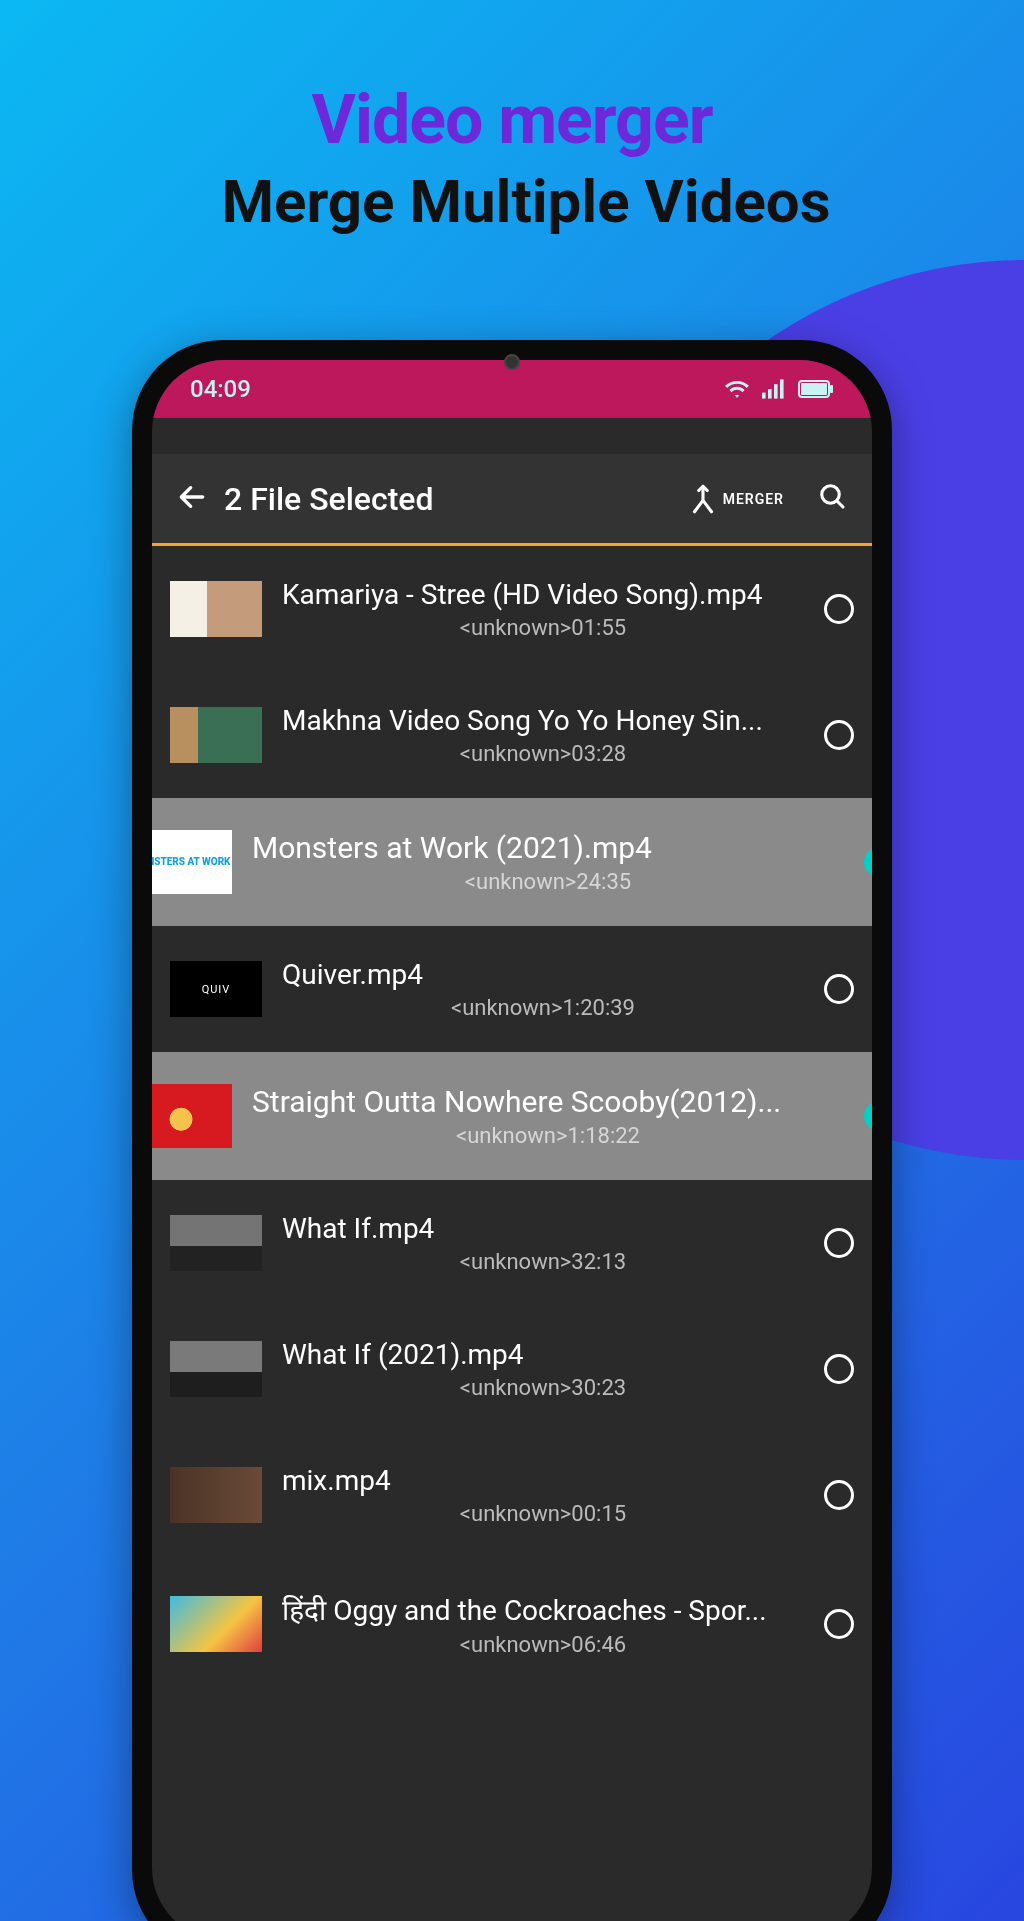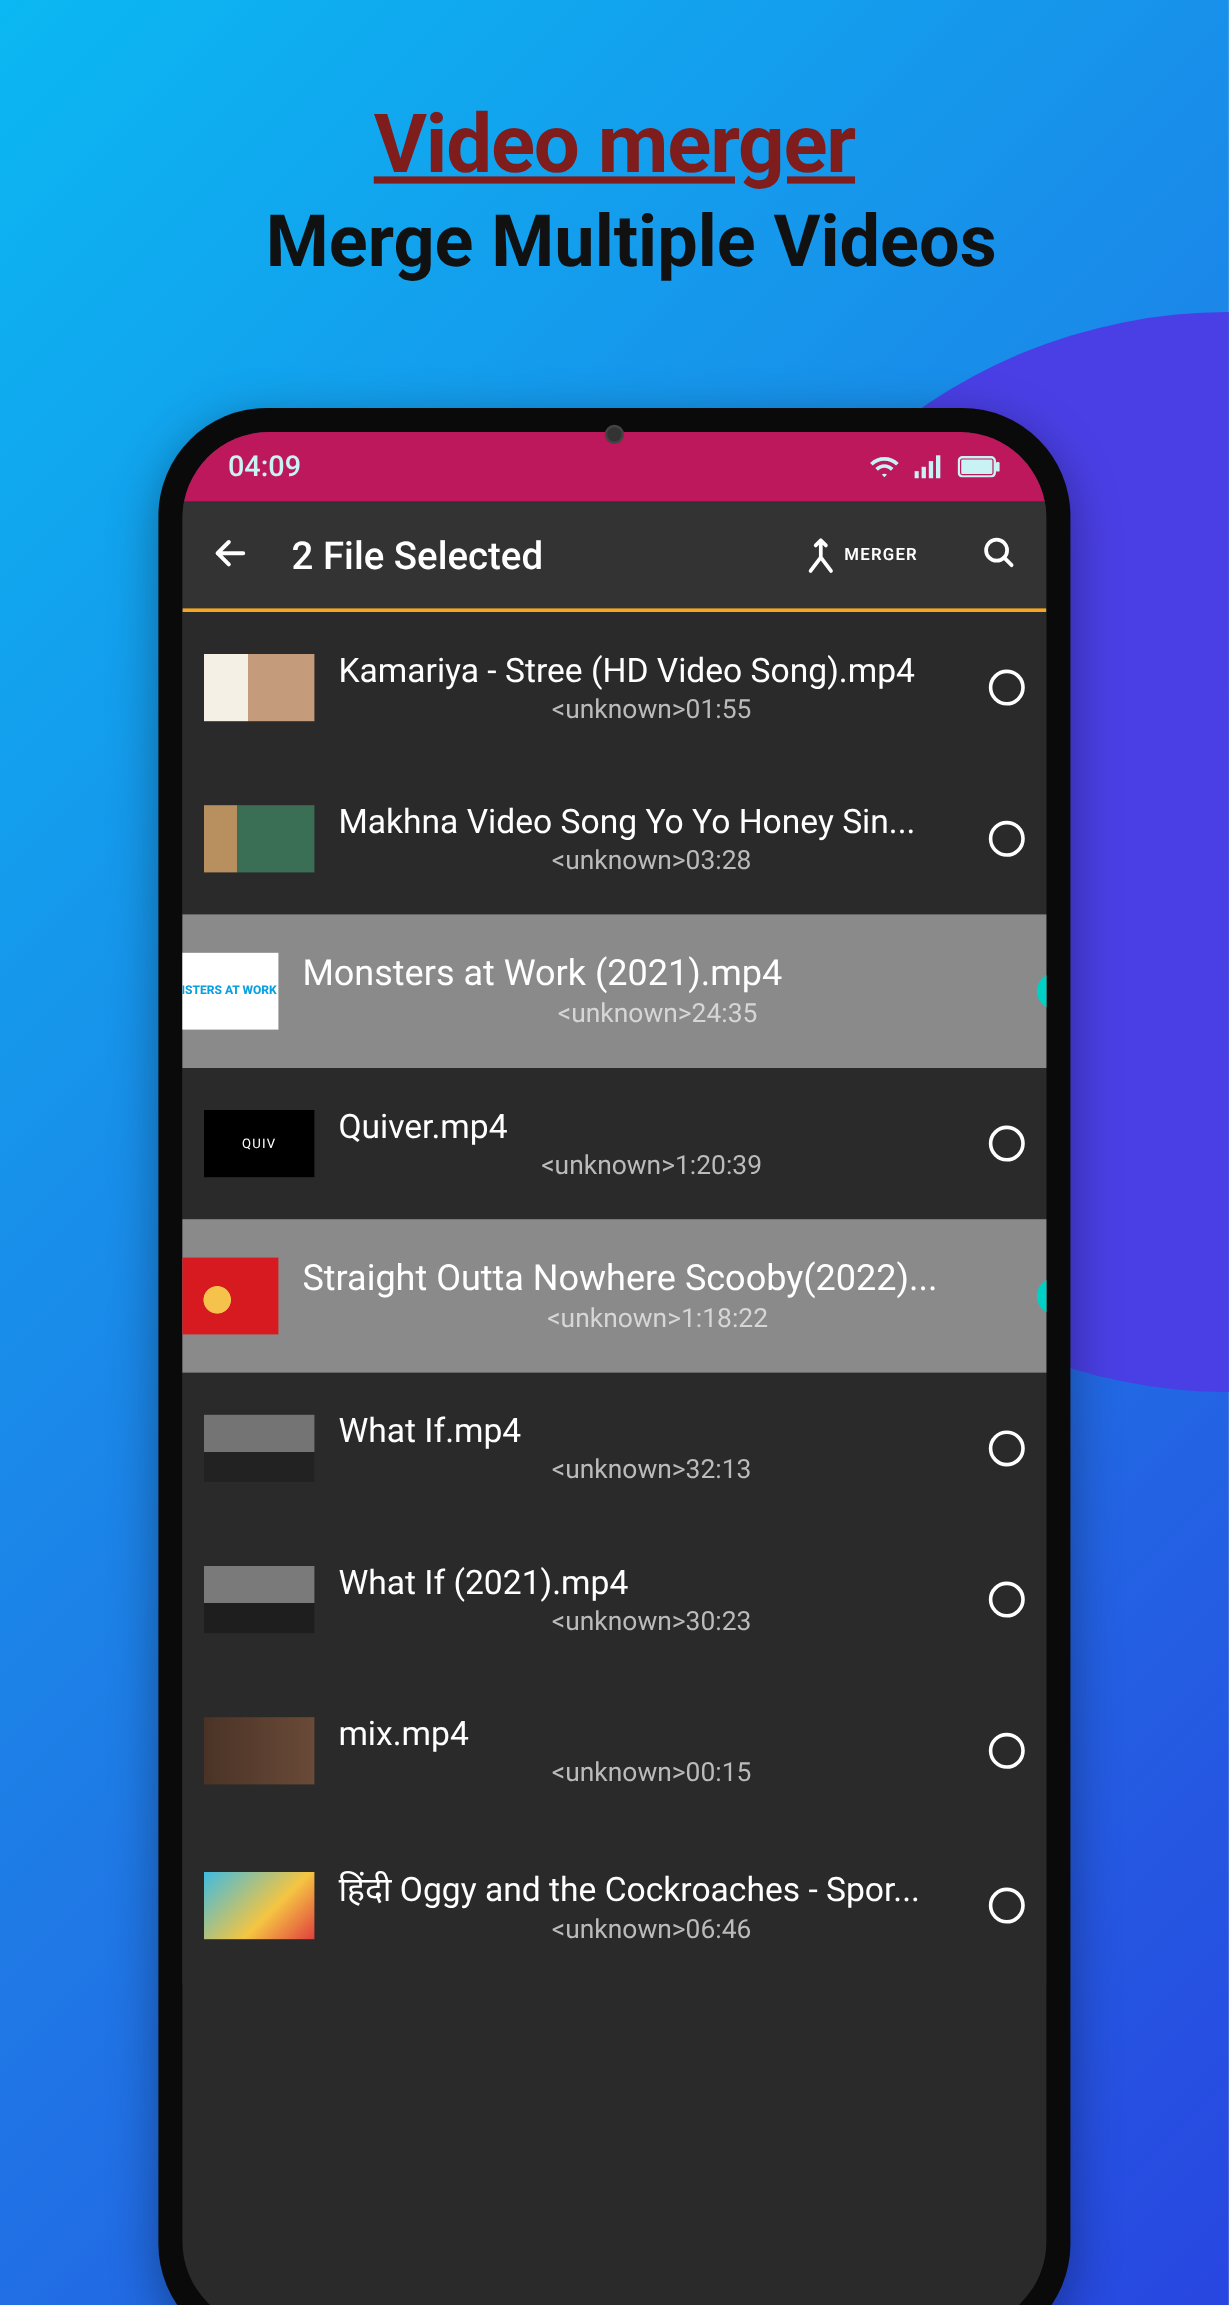--- a/index.html
+++ b/index.html
@@ -19,21 +19,21 @@
   top: 260px;
   right: -450px;
   z-index: 0;
 }
 .hero {
   position: relative;
   text-align: center;
   padding-top: 80px;
   z-index: 1;
 }
-.hero h1 { font-size: 68px; font-weight: 700; color: #7f1d1d; letter-spacing: -1px; text-decoration: underline; }
+.hero h1 { font-size: 68px; font-weight: 700; color: #6d28d9; letter-spacing: -1px; }
 .hero h2 { font-size: 60px; font-weight: 700; color: #111; margin-top: 6px; margin-left: 28px; }
 
 .phone {
   position: absolute;
   left: 50%;
   transform: translateX(-50%);
   top: 340px;
   width: 760px;
   height: 1620px;
   background: #0a0a0a;
@@ -77,23 +77,24 @@
 .status-icons { display: flex; gap: 12px; align-items: center; }
 .wifi, .signal, .battery { display: inline-block; }
 .wifi svg, .signal svg, .battery svg { display: block; }
 
 .topbar {
   height: 92px;
   background: #333333;
   display: flex;
   align-items: center;
   padding: 10px 24px;
-  gap: 35px;
+  gap: 16px;
   border-bottom: 3px solid #F5A623;
   position: relative;
+  margin-top: 36px;
 }
 .back-btn { color: #fff; cursor: pointer; }
 .title { color: #fff; font-size: 32px; font-weight: 500; flex: 1; }
 .merger-btn { display: flex; align-items: center; gap: 2px; cursor: pointer; }
 .merger-btn span { color: #fff; font-size: 14px; font-weight: 600; letter-spacing: 1px; }
 .search-btn { color: #fff; cursor: pointer; margin-left: 18px; }
 
 .list { background: #2a2a2a; }
 
 .row {
@@ -264,21 +265,21 @@
             <div class="row-sub">
               <span class="row-author">&lt;unknown&gt;</span>
               <span class="row-dur">1:20:39</span>
             </div>
           </div>
           <div class="radio"></div>
         </div>
         <div class="row selected">
           <div class="thumb th5"></div>
           <div class="row-main">
-            <div class="row-title">Straight Outta Nowhere Scooby(2022)...</div>
+            <div class="row-title">Straight Outta Nowhere Scooby(2012)...</div>
             <div class="row-sub">
               <span class="row-author">&lt;unknown&gt;</span>
               <span class="row-dur">1:18:22</span>
             </div>
           </div>
           <div class="radio checked"></div>
         </div>
         <div class="row">
           <div class="thumb th6"></div>
           <div class="row-main">

